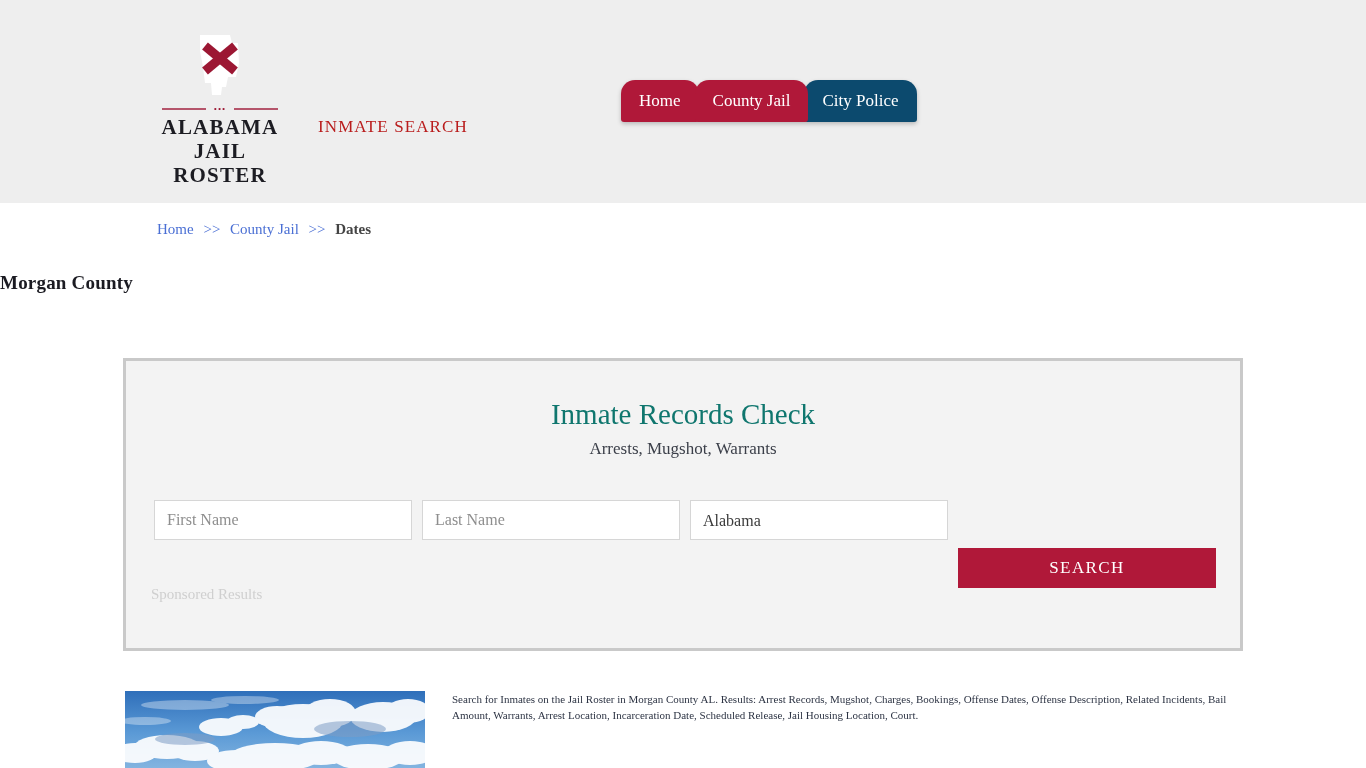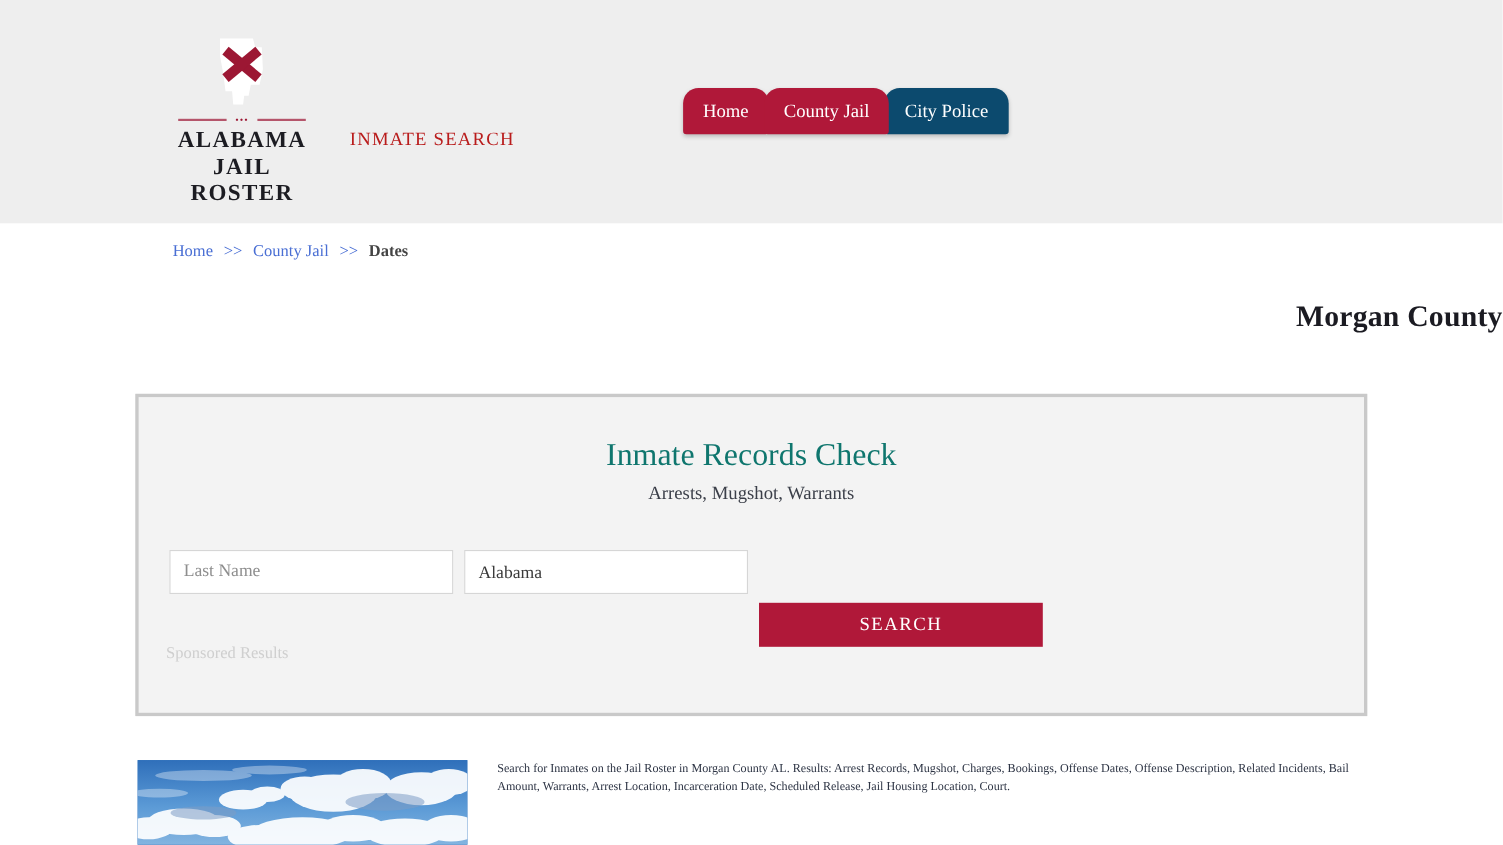--- a/index.html
+++ b/index.html
@@ -159,22 +159,22 @@
   }
   .breadcrumb a { color: #4a6fd4; text-decoration: none; cursor: pointer; }
   .breadcrumb .sep { color: #4a6fd4; margin: 0 6px; }
   .breadcrumb .current { color: #444444; font-weight: bold; }
 
   
   .page-title {
     position: absolute;
     top: 272px;
     left: 0; right: 0;
-    text-align: right;
-    font-size: 27px;
+    text-align: left;
+    font-size: 19px;
     font-weight: bold;
     color: #1b1b22;
     letter-spacing: 0.2px;
   }
 
   
   .records-panel {
     position: absolute;
     left: 123px;
     top: 358px;
@@ -316,20 +316,21 @@
   <span class="current">Dates</span>
 </div>
 
 <div class="page-title">Morgan County</div>
 
 <div class="records-panel">
   <div class="panel-title">Inmate Records Check</div>
   <div class="panel-sub">Arrests, Mugshot, Warrants</div>
 
   <div class="form-row">
+    <input class="fld-first" type="text" placeholder="First Name" style="">
     <input class="fld-last" type="text" placeholder="Last Name" style="">
     <select class="fld-state">
       <option>Alabama</option>
     </select>
     <button class="btn-search">SEARCH</button>
   </div>
 
   <div class="sponsored">Sponsored Results</div>
 </div>
 

